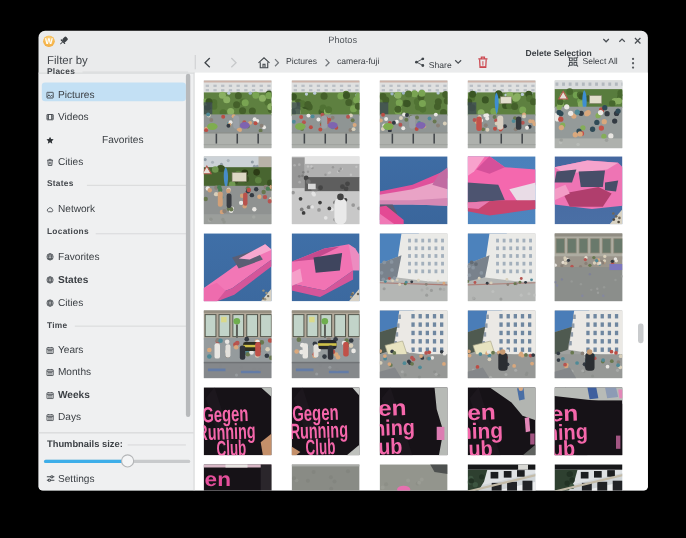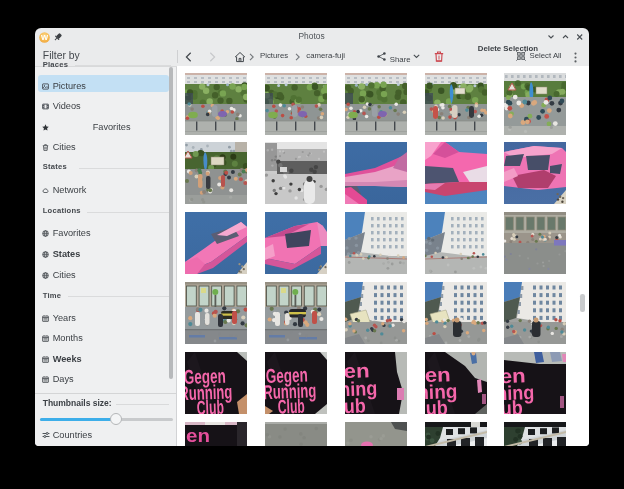--- a/index.html
+++ b/index.html
@@ -208,21 +208,21 @@
 <div style="position:absolute;left:5px;top:389.8px;width:133px;height:3.2px;background:#c8cacc;border-radius:1.6px;"></div>
 <div style="position:absolute;left:5px;top:389.8px;width:76px;height:3.2px;background:#3daee9;border-radius:1.6px;"></div>
 <div style="position:absolute;left:74.5px;top:385.4px;width:12px;height:12px;background:#f4f5f6;border:1px solid #b4b6b8;border-radius:50%;"></div>
 <svg style="position:absolute;left:7px;top:403.2px" width="8" height="8" viewBox="0 0 7 7">
       <g stroke="#41464b" stroke-width="0.8" fill="none">
         <path d="M0.5 2.2 L6.5 2.2 M0.5 4.8 L6.5 4.8"></path>
         <circle cx="4.5" cy="2.2" r="0.9" fill="#eff0f1"></circle>
         <circle cx="2.5" cy="4.8" r="0.9" fill="#eff0f1"></circle>
       </g>
     </svg>
-<div class="t" style="left:17.7px;top:402.0px;font-size:9.2px;line-height:10.6px;color:#3c4045;font-weight:normal;">Countries</div>
+<div class="t" style="left:17.7px;top:402.0px;font-size:9.2px;line-height:10.6px;color:#3c4045;font-weight:normal;">Settings</div>
 <div id="content">
 <div class="th" style="left:8.2px;top:6.6px;">
         <svg width="62" height="62" viewBox="0 0 62 62">
           <rect width="62" height="62" fill="#aeb1ad"></rect>
           <rect width="62" height="13" fill="#dfe0e0"></rect>
           <rect width="62" height="2" fill="#ccb2a8"></rect>
           <rect x="2" y="4" width="3" height="2" fill="#b9bec4"></rect>
           <rect x="2" y="8" width="3" height="2" fill="#b9bec4"></rect>
           <rect x="9" y="4" width="3" height="2" fill="#b9bec4"></rect>
           <rect x="9" y="8" width="3" height="2" fill="#b9bec4"></rect>

